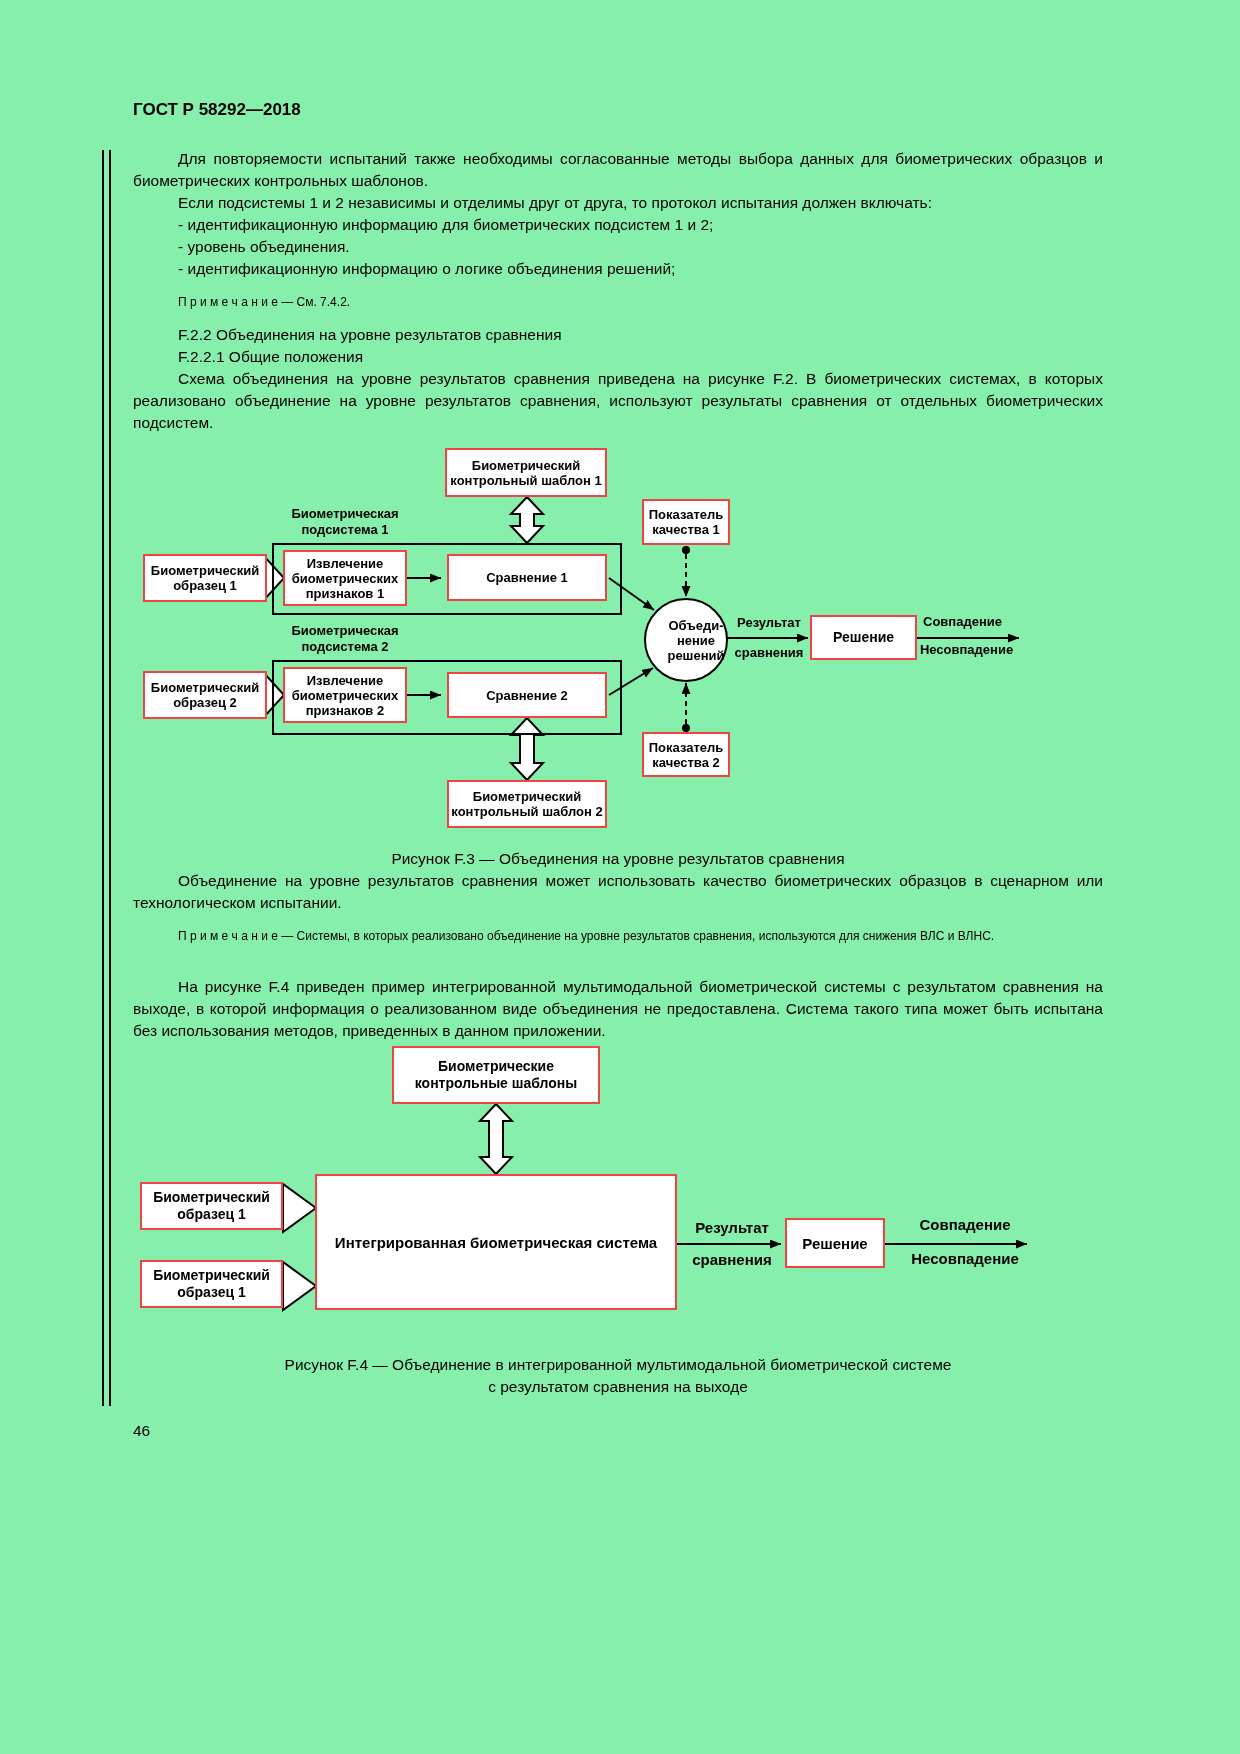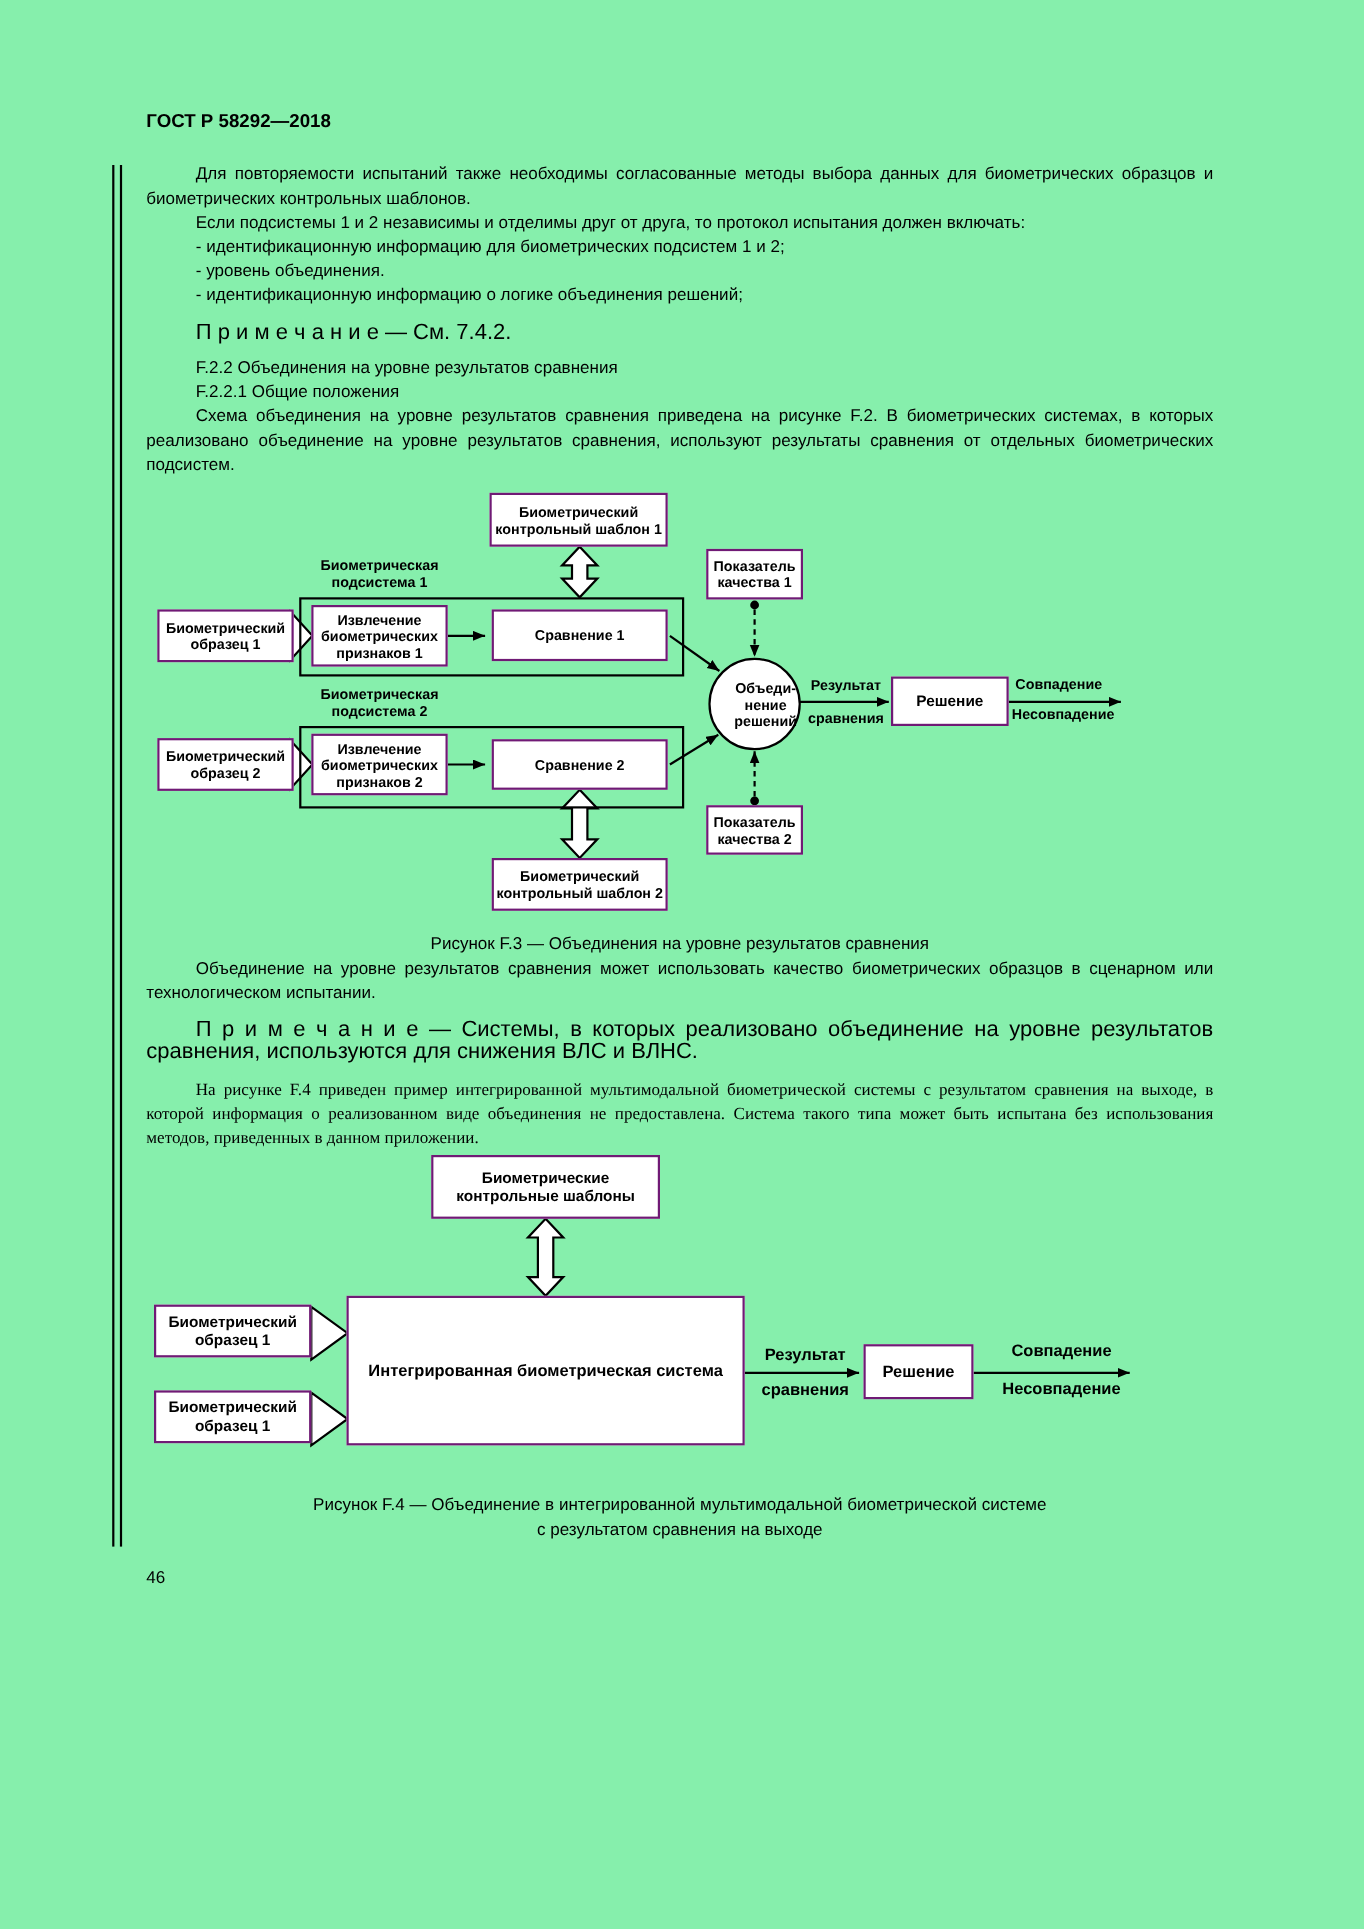--- a/index.html
+++ b/index.html
@@ -16,37 +16,37 @@
   .doc-header {
     position:absolute; left:133px; top:100px;
     font-size:17px; font-weight:bold;
   }
   .content {
     position:absolute; left:133px; top:148px; width:970px;
     font-size:15.5px; line-height:22px;
   }
   .para { text-align:justify; text-indent:45px; }
   .list-line { text-indent:45px; }
-  .note { text-align:justify; text-indent:45px; font-size:20px; line-height:20px; margin-top:12px; margin-bottom:12px; }
+  .note { text-align:justify; text-indent:45px; font-size:12px; line-height:20px; margin-top:12px; margin-bottom:12px; }
   .heading { font-weight:normal; text-indent:45px; margin-top:12px; }
   .subheading { text-indent:45px; }
   .mt22 { }
-  .mt12 { margin-top:14px;font-family:Liberation Serif, serif; }
+  .mt12 { margin-top:30px; }
   .fig-caption { text-align:center; margin-top:12px; }
   .fig-caption2 { text-align:center; }
   .cap-block { margin-top:14px; }
   .page-number { margin-top:22px; }
 
   .figure { position:relative; width:970px; }
   .fig3 { height:396px; margin-top:6px; }
   .fig4 { height:298px; }
   .fig-svg { position:absolute; left:0; top:0; z-index:1; }
   .frame { position:absolute; border:2px solid #000; background:transparent; z-index:1; }
   .dbox {
-    position:absolute; border:2px solid #701a75; background:#fff; z-index:2;
+    position:absolute; border:2px solid #ef4444; background:#fff; z-index:2;
     display:flex; align-items:center; justify-content:center;
     text-align:center; white-space:pre-line;
     font-weight:bold; font-size:13px; line-height:15px;
   }
   .dlabel {
     position:absolute; z-index:2; text-align:center; white-space:pre-line;
     font-weight:bold; font-size:13px; line-height:16px;
   }
   .fig4 .dbox { font-size:14px; line-height:17px; }
   .fig4 .dlabel { font-size:15px; line-height:18px; }

